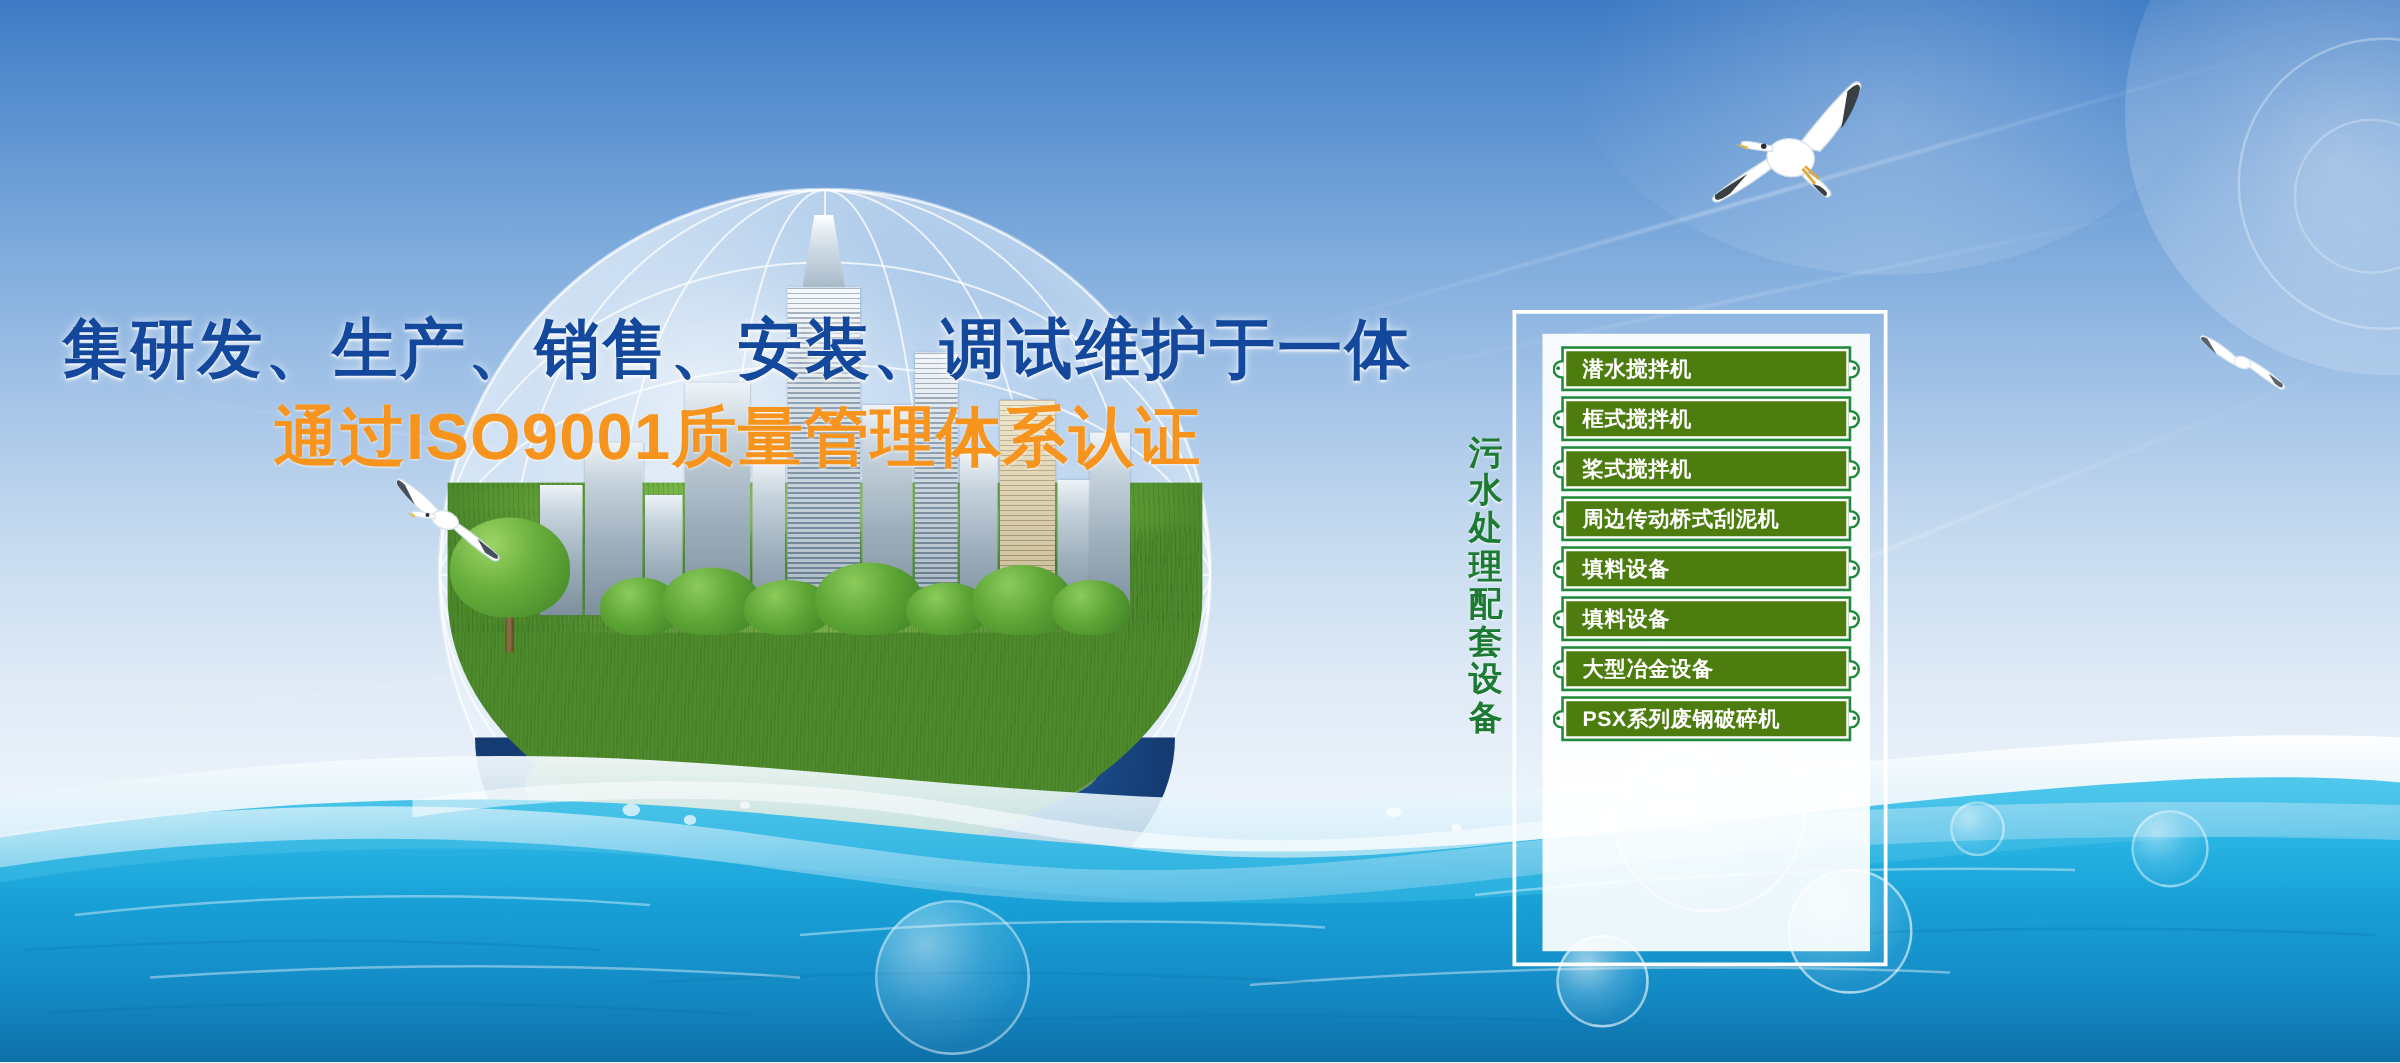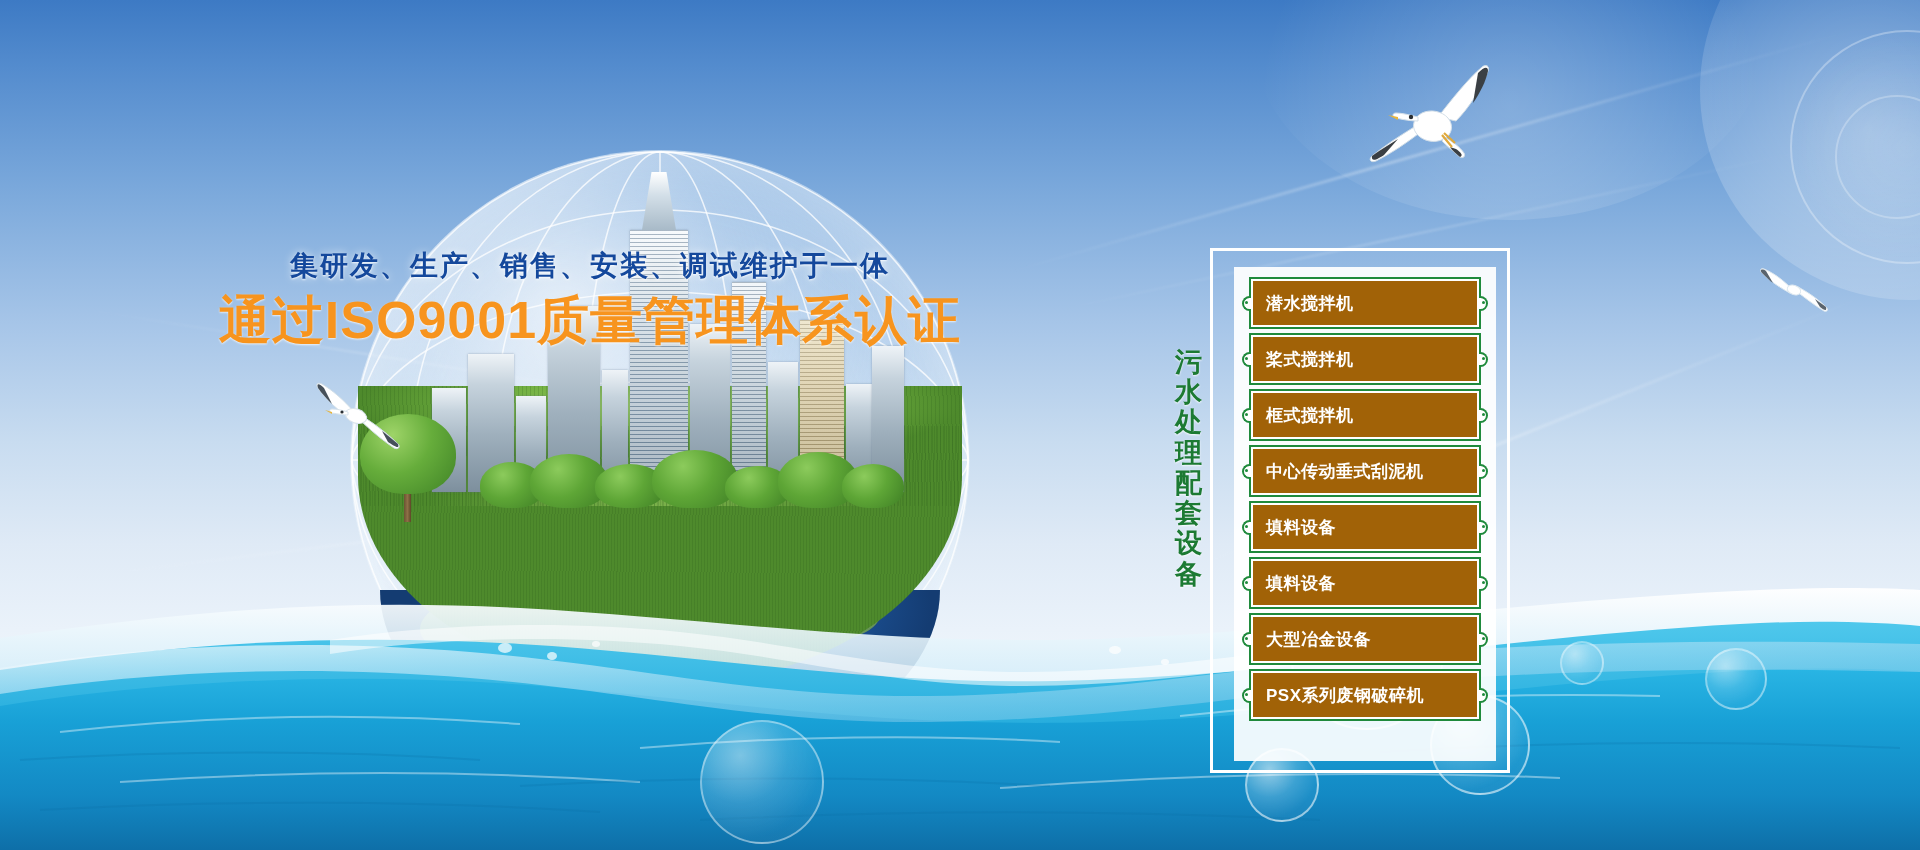--- a/index.html
+++ b/index.html
@@ -217,21 +217,21 @@
   
   .headline {
     position: absolute;
     left: 0;
     top: 248px;
     width: 1180px;
     text-align: center;
     z-index: 30;
   }
   .headline-line1 {
-    font-size: 28px;
+    font-size: 52px;
     font-weight: bold;
     color: #14489c;
     letter-spacing: 2px;
     line-height: 1.25;
     text-shadow: 0 1px 2px rgba(255,255,255,0.85), 0 0 8px rgba(255,255,255,0.7);
     white-space: nowrap;
   }
   .headline-line2 {
     margin-top: 6px;
     font-size: 52px;
@@ -277,22 +277,22 @@
     box-sizing: border-box;
     padding: 10px 8px;
   }
   .menu-list {
     display: flex;
     flex-direction: column;
     gap: 4px;
   }
   .menu-item {
     position: relative;
-    height: 48px;
-    background: #a16207;
+    height: 32px;
+    background: #4d7c0f;
     border: 2px solid #ffffff;
     outline: 2px solid #1f8a3c;
     outline-offset: 0px;
     box-sizing: border-box;
     display: flex;
     align-items: center;
     padding-left: 13px;
     margin: 2px 9px;
     cursor: pointer;
   }
@@ -573,33 +573,33 @@
 
         <div class="menu-item">
           <span class="notch left"></span>
           <span class="notch right"></span>
           <span class="label">潜水搅拌机</span>
         </div>
 
         <div class="menu-item">
           <span class="notch left"></span>
           <span class="notch right"></span>
+          <span class="label">框式搅拌机</span>
+        </div>
+
+        <div class="menu-item">
+          <span class="notch left"></span>
+          <span class="notch right"></span>
           <span class="label">桨式搅拌机</span>
         </div>
 
         <div class="menu-item">
           <span class="notch left"></span>
           <span class="notch right"></span>
-          <span class="label">框式搅拌机</span>
-        </div>
-
-        <div class="menu-item">
-          <span class="notch left"></span>
-          <span class="notch right"></span>
-          <span class="label">中心传动垂式刮泥机</span>
+          <span class="label">周边传动桥式刮泥机</span>
         </div>
 
 
         <div class="menu-item">
           <span class="notch left"></span>
           <span class="notch right"></span>
           <span class="label">填料设备</span>
         </div>
 
         <div class="menu-item">

